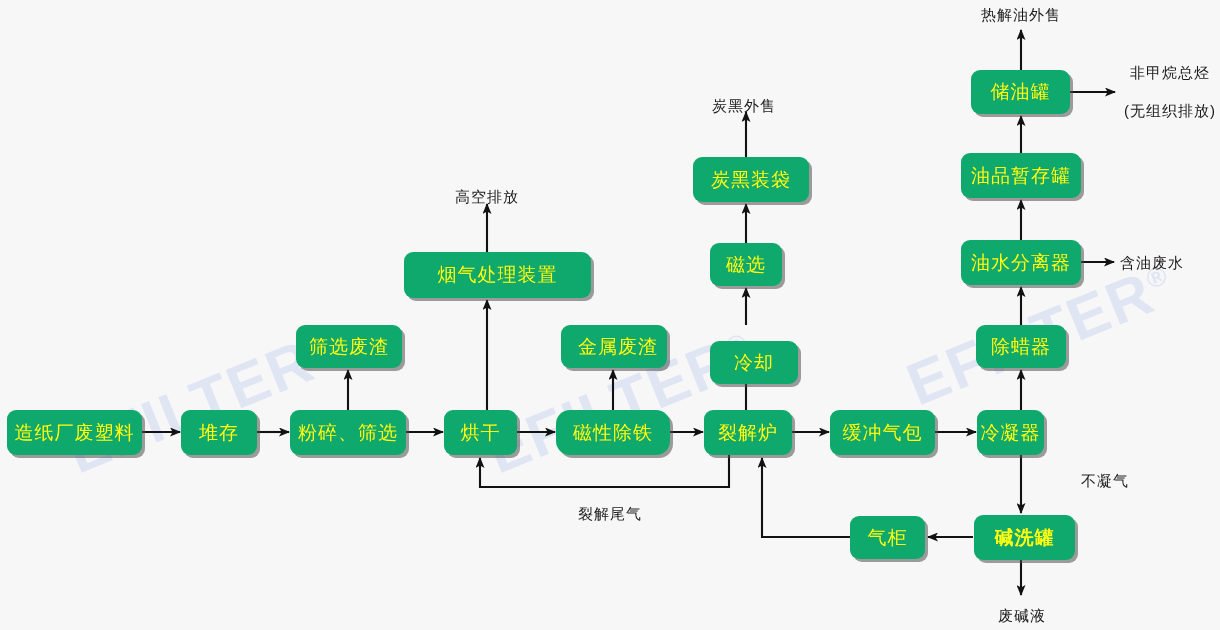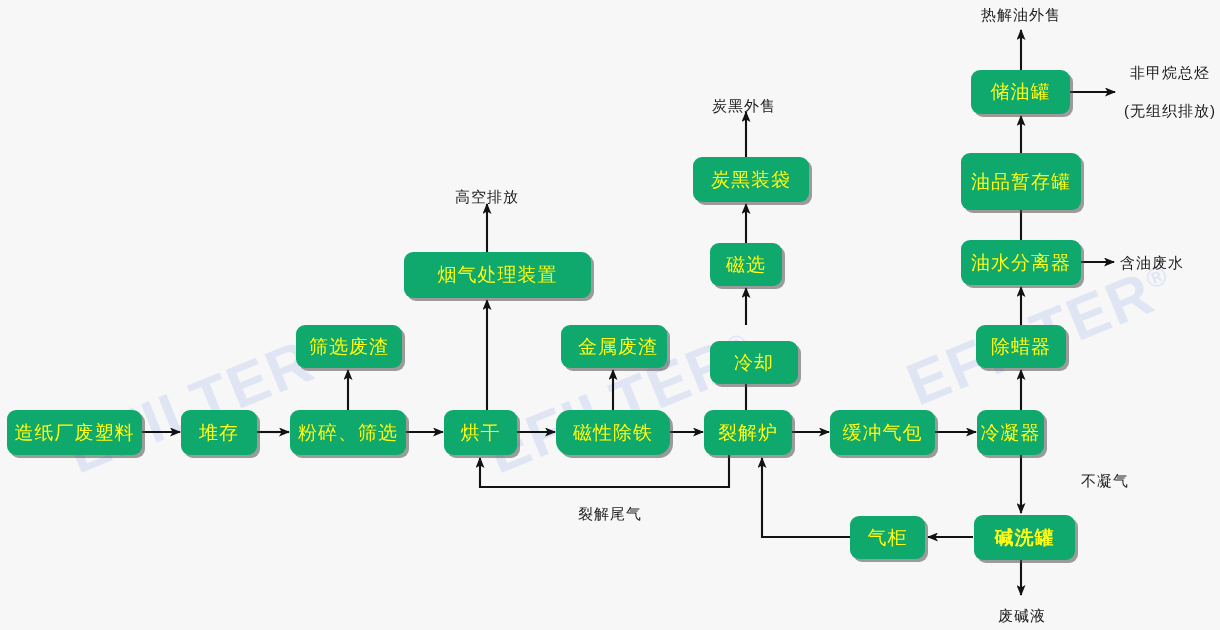--- a/index.html
+++ b/index.html
@@ -127,21 +127,21 @@
 
   <div class="node" style="left:296px;top:325px;width:106px;height:43px;">筛选废渣</div>
   <div class="node" style="left:404px;top:252px;width:187px;height:46px;">烟气处理装置</div>
   <div class="node" style="left:561px;top:325px;width:106px;height:43px;padding-left:8px;">金属废渣</div>
   <div class="node" style="left:710px;top:325px;width:88px;height:43px;margin-top:16px;">冷却</div>
   <div class="node" style="left:710px;top:243px;width:72px;height:43px;">磁选</div>
   <div class="node" style="left:693px;top:157px;width:116px;height:45px;">炭黑装袋</div>
 
   <div class="node" style="left:976px;top:325px;width:90px;height:43px;">除蜡器</div>
   <div class="node" style="left:961px;top:240px;width:120px;height:45px;">油水分离器</div>
-  <div class="node" style="left:961px;top:153px;width:120px;height:57px;">油品暂存罐</div>
+  <div class="node" style="left:961px;top:153px;width:120px;height:45px;">油品暂存罐</div>
   <div class="node" style="left:971px;top:70px;width:99px;height:44px;">储油罐</div>
 
   <div class="node" style="left:974px;top:515px;width:101px;height:45px;font-weight:bold;">碱洗罐</div>
   <div class="node" style="left:850px;top:516px;width:75px;height:43px;">气柜</div>
 
   <div class="lbl c" style="left:487px;top:186px;">高空排放</div>
   <div class="lbl c" style="left:744px;top:95px;">炭黑外售</div>
   <div class="lbl c" style="left:1021px;top:4px;">热解油外售</div>
   <div class="lbl" style="left:1130px;top:62px;">非甲烷总烃</div>
   <div class="lbl" style="left:1124px;top:100px;">(无组织排放)</div>

